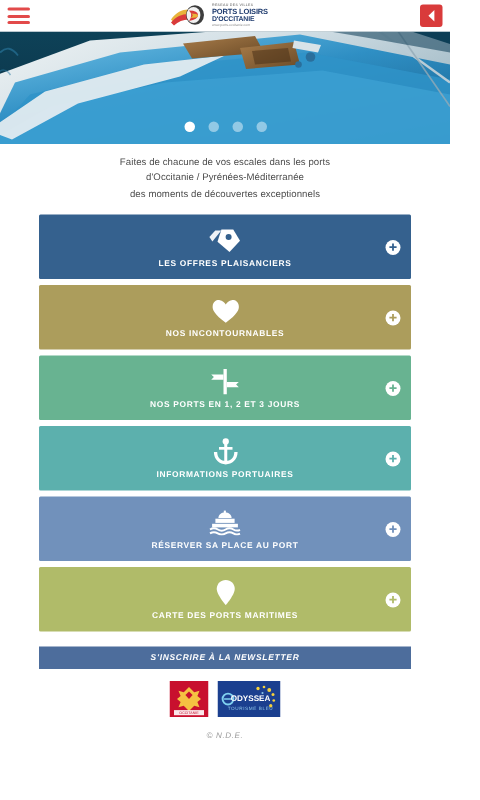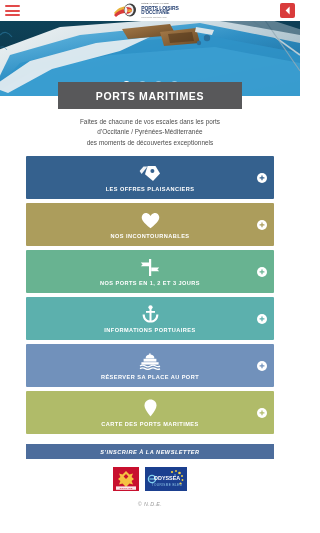--- a/index.html
+++ b/index.html
@@ -172,25 +172,20 @@
       <path d="M220 0 L300 0 L300 14 L244 4 Z" fill="#0d3d55" opacity="0.55"></path>
     </svg>
     <div class="dots">
       <div class="dot active"></div>
       <div class="dot"></div>
       <div class="dot"></div>
       <div class="dot"></div>
     </div>
   </div>
 
-  <div class="title-wrap">
-    <div class="title-banner">
-      <h1>PORTS MARITIMES</h1>
-    </div>
-  </div>
 
   <div class="intro">
     <div>Faites de chacune de vos escales dans les ports</div>
     <div>d'Occitanie / Pyrénées-Méditerranée</div>
     <div>des moments de découvertes exceptionnels</div>
   </div>
 
   <div class="cards">
 
     <div class="card" style="background:#35618e">

